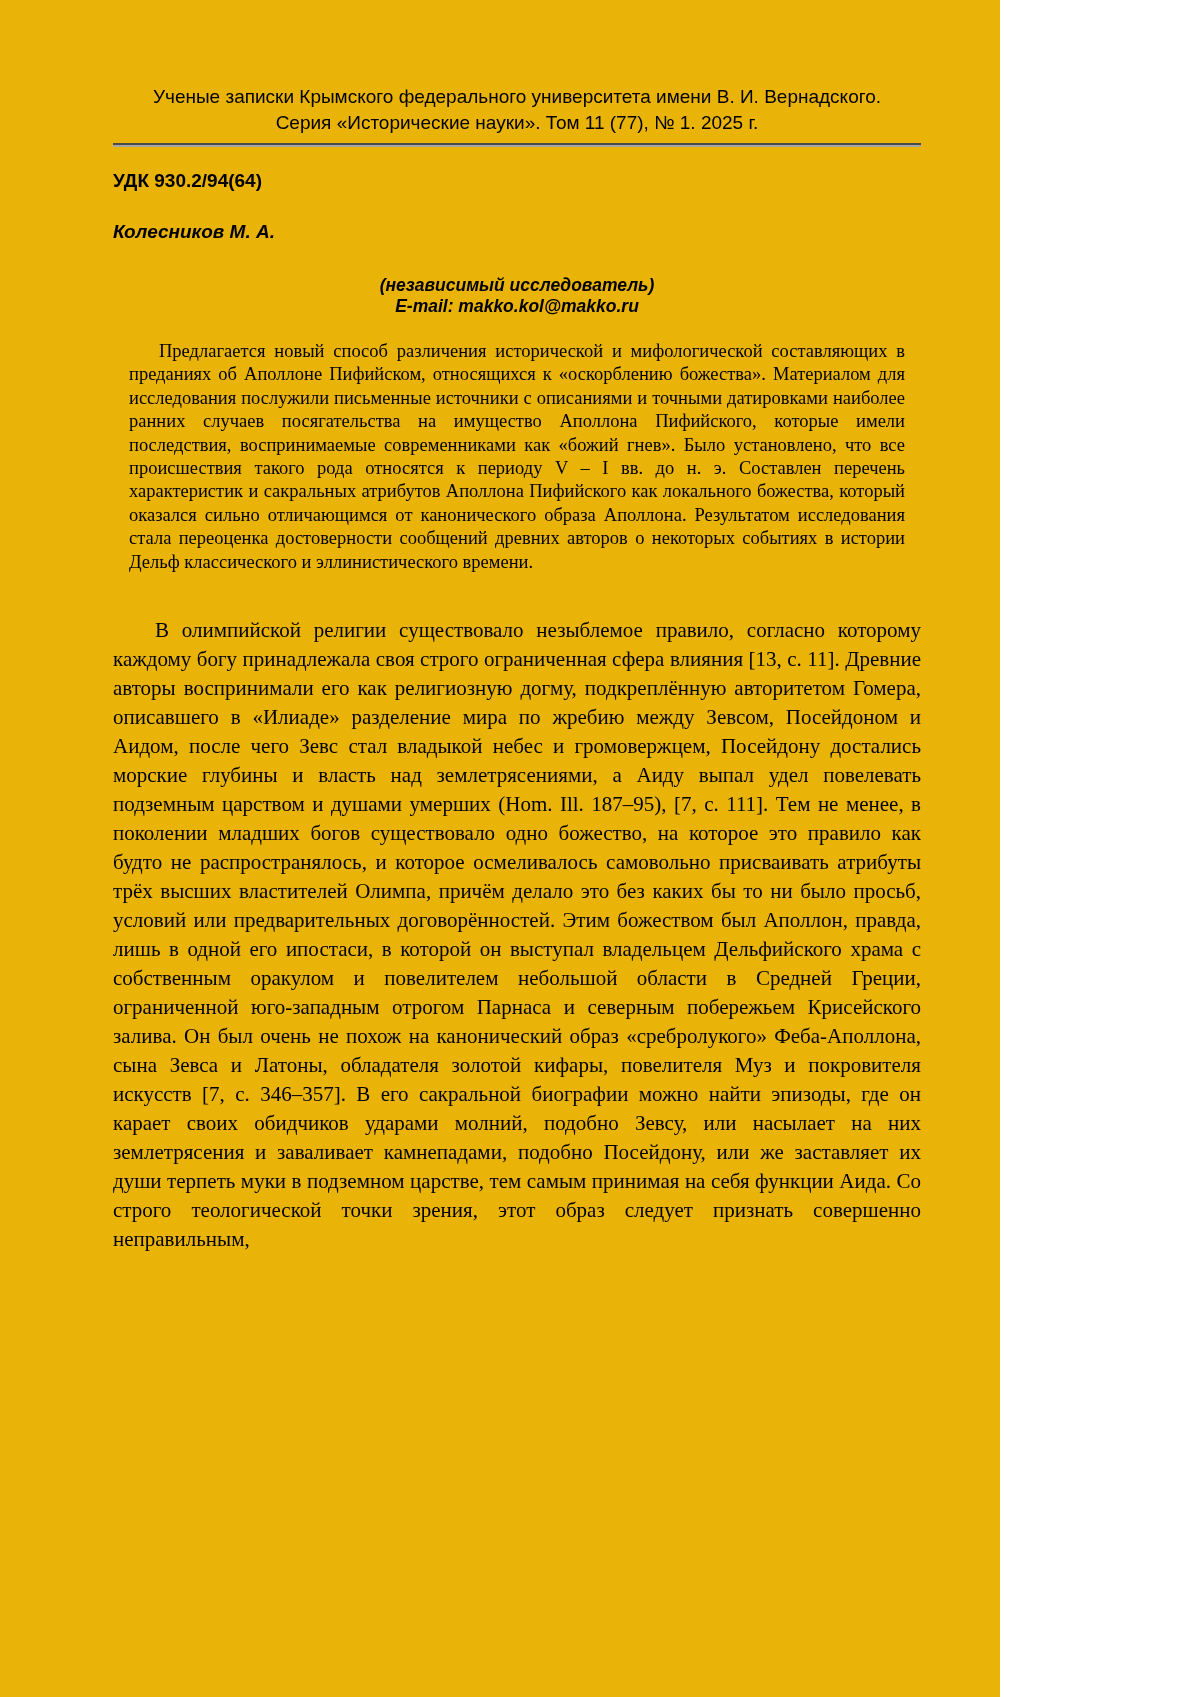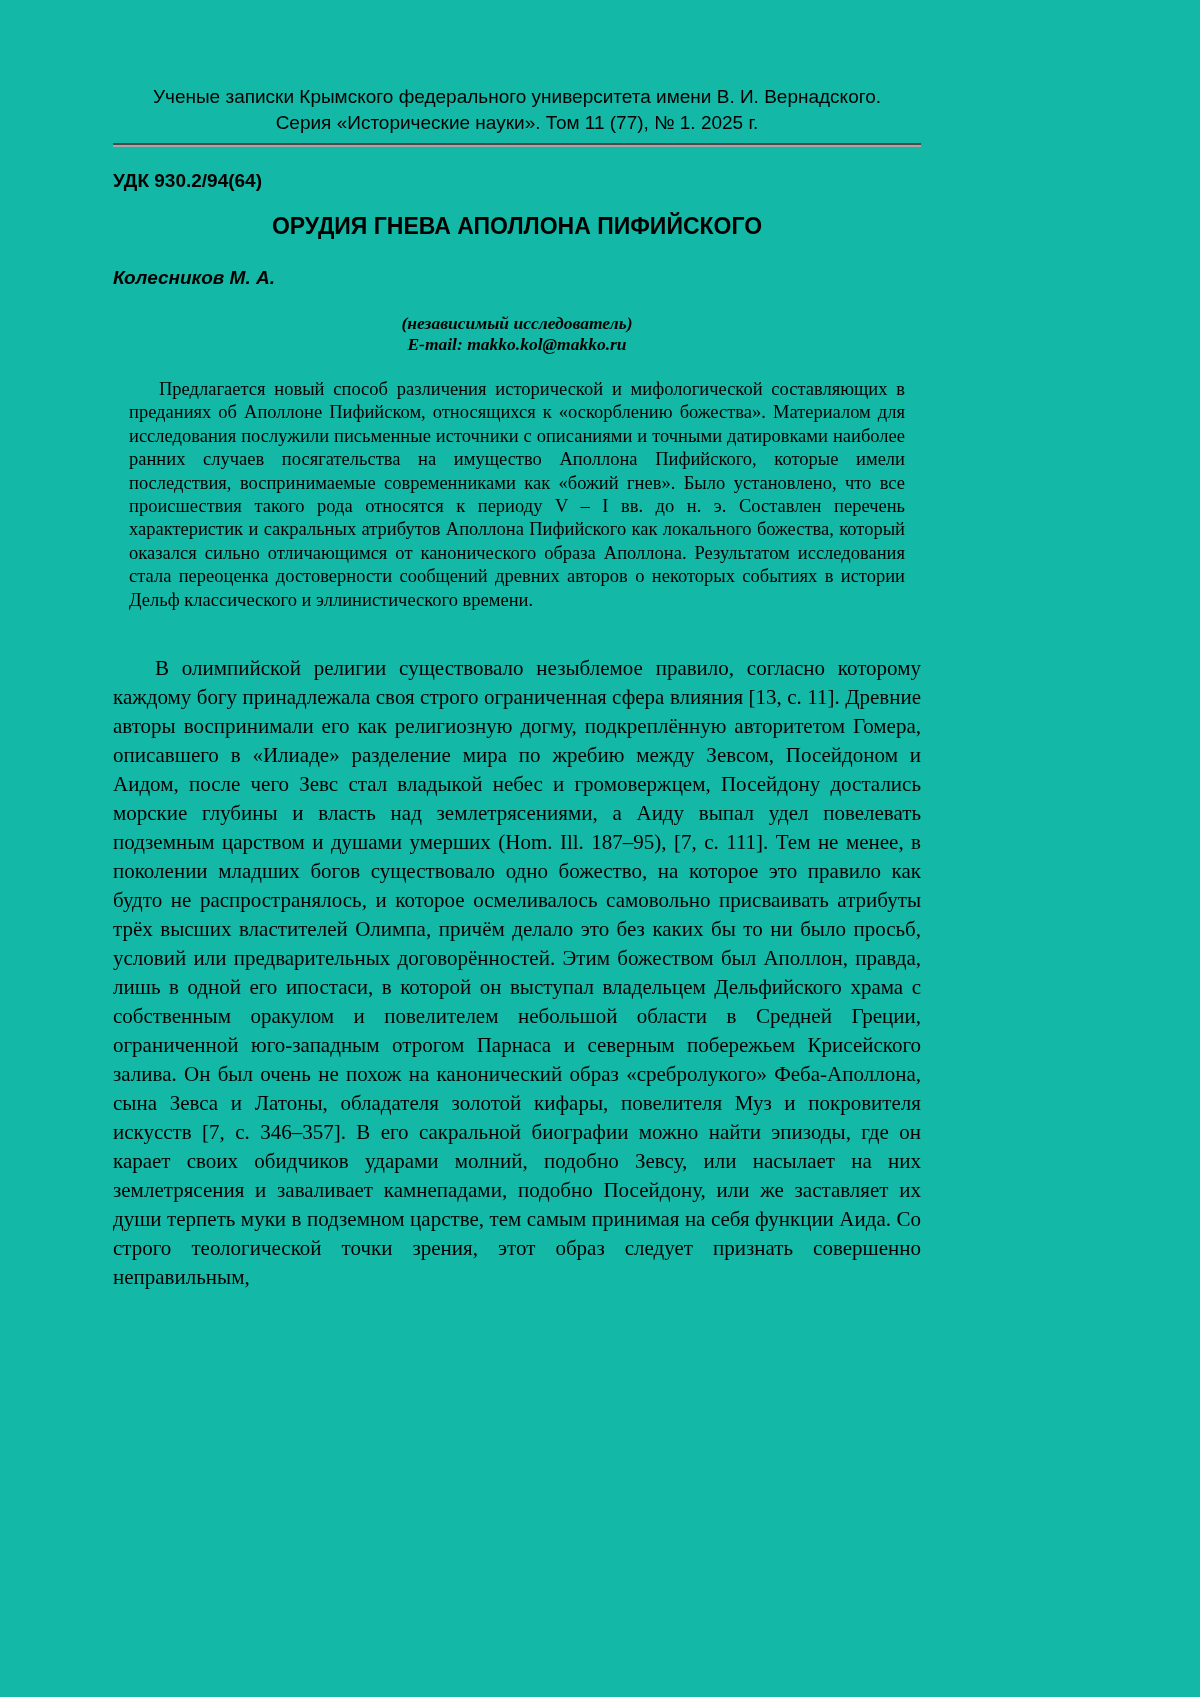--- a/index.html
+++ b/index.html
@@ -2,23 +2,23 @@
 <html lang="ru"><head>
 <meta charset="utf-8">
 <style>
   html, body {
     margin: 0;
     padding: 0;
     background: #ffffff;
   }
   .page {
     position: relative;
-    width: 1200px;
+    width: 1000px;
     height: 1697px;
-    background: #14b8a6;
+    background: #eab308;
     color: #000000;
     font-family: "Liberation Serif", serif;
     overflow: hidden;
   }
   .content {
     position: absolute;
     left: 113px;
     top: 0;
     width: 808px;
   }
@@ -60,23 +60,23 @@
   .author {
     margin-top: 26px;
     text-align: left;
     font-family: "Liberation Sans", sans-serif;
     font-weight: 700;
     font-style: italic;
     font-size: 19px;
     line-height: 24px;
   }
   .affil-block {
-    margin-top: 23px;
+    margin-top: 31px;
     text-align: center;
-    font-family: Liberation Serif, serif;
+    font-family: Liberation Sans, sans-serif;
     font-weight: 700;
     font-style: italic;
     font-size: 17.5px;
     line-height: 21px;
   }
   .abstract {
     margin-top: 23px;
     font-size: 18.5px;
     line-height: 23.4px;
     text-align: justify;
@@ -106,21 +106,20 @@
   <div class="content">
 
     <header class="journal-header">
       <div>Ученые записки Крымского федерального университета имени В. И. Вернадского.</div>
       <div>Серия «Исторические науки». Том 11 (77), № 1. 2025 г.</div>
     </header>
     <div class="header-rule"></div>
 
     <div class="udc">УДК 930.2/94(64)</div>
 
-    <h1 class="title">ОРУДИЯ ГНЕВА АПОЛЛОНА ПИФИЙСКОГО</h1>
 
     <div class="author">Колесников М. А.</div>
 
     <div class="affil-block">
       <div>(независимый исследователь)</div>
       <div>E-mail: makko.kol@makko.ru</div>
     </div>
 
     <section class="abstract">
       <p class="abs-p">Предлагается новый способ различения исторической и мифологической составляющих в преданиях об Аполлоне Пифийском, относящихся к «оскорблению божества». Материалом для исследования послужили письменные источники с описаниями и точными датировками наиболее ранних случаев посягательства на имущество Аполлона Пифийского, которые имели последствия, воспринимаемые современниками как «божий гнев». Было установлено, что все происшествия такого рода относятся к периоду V – I вв. до н. э. Составлен перечень характеристик и сакральных атрибутов Аполлона Пифийского как локального божества, который оказался сильно отличающимся от канонического образа Аполлона. Результатом исследования стала переоценка достоверности сообщений древних авторов о некоторых событиях в истории Дельф классического и эллинистического времени.</p>

